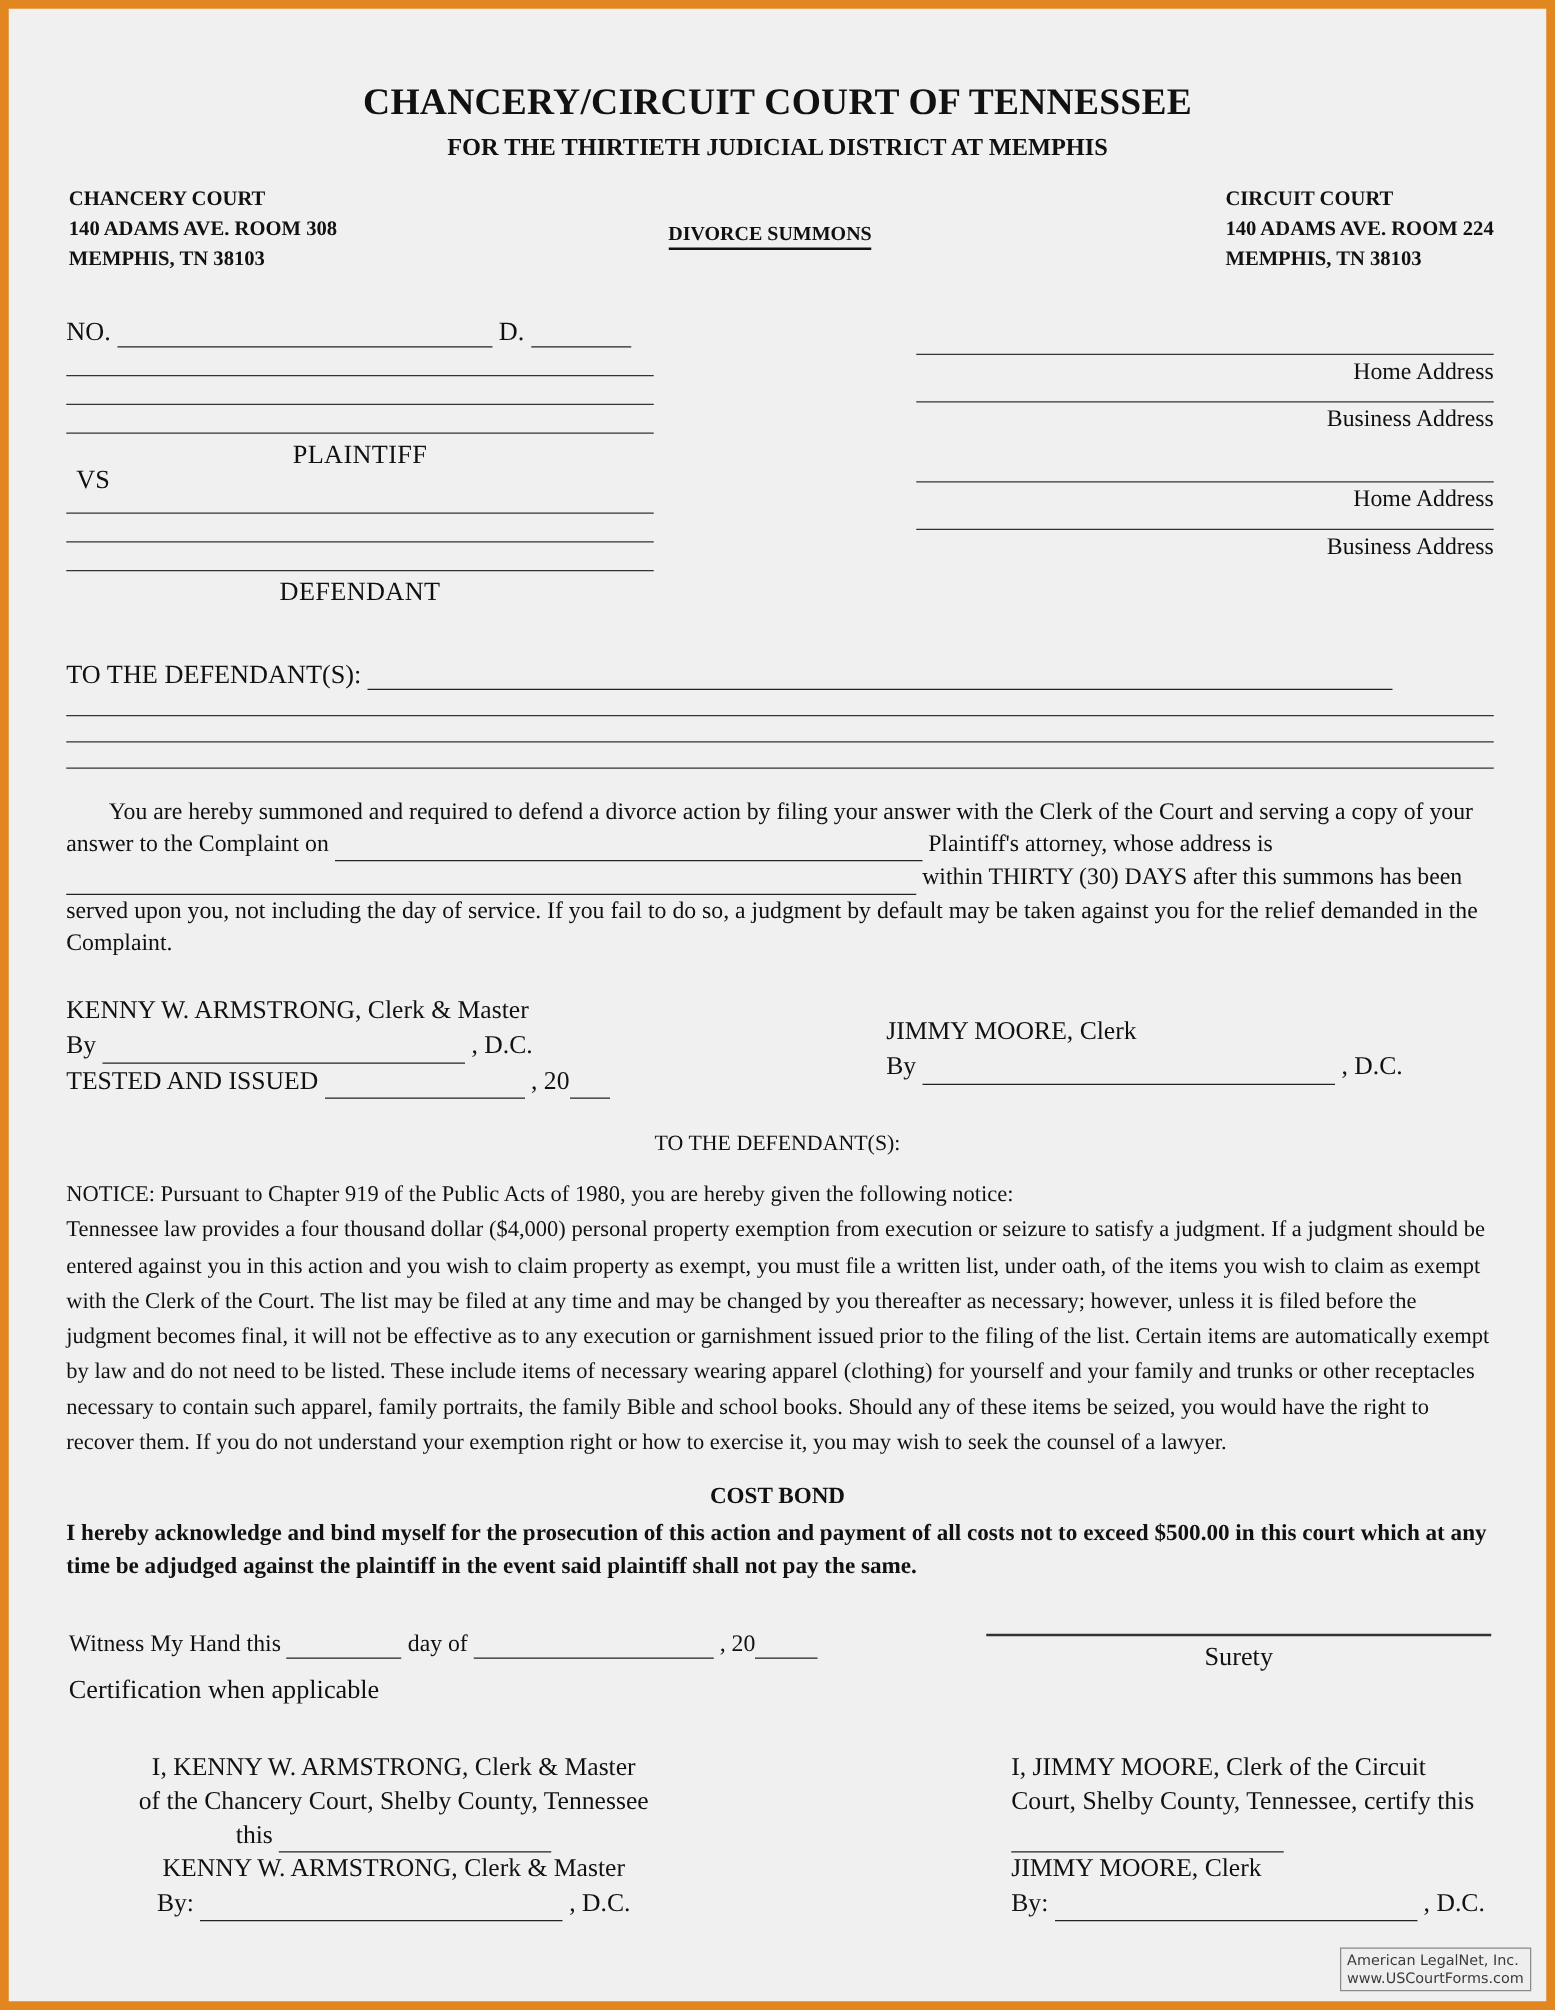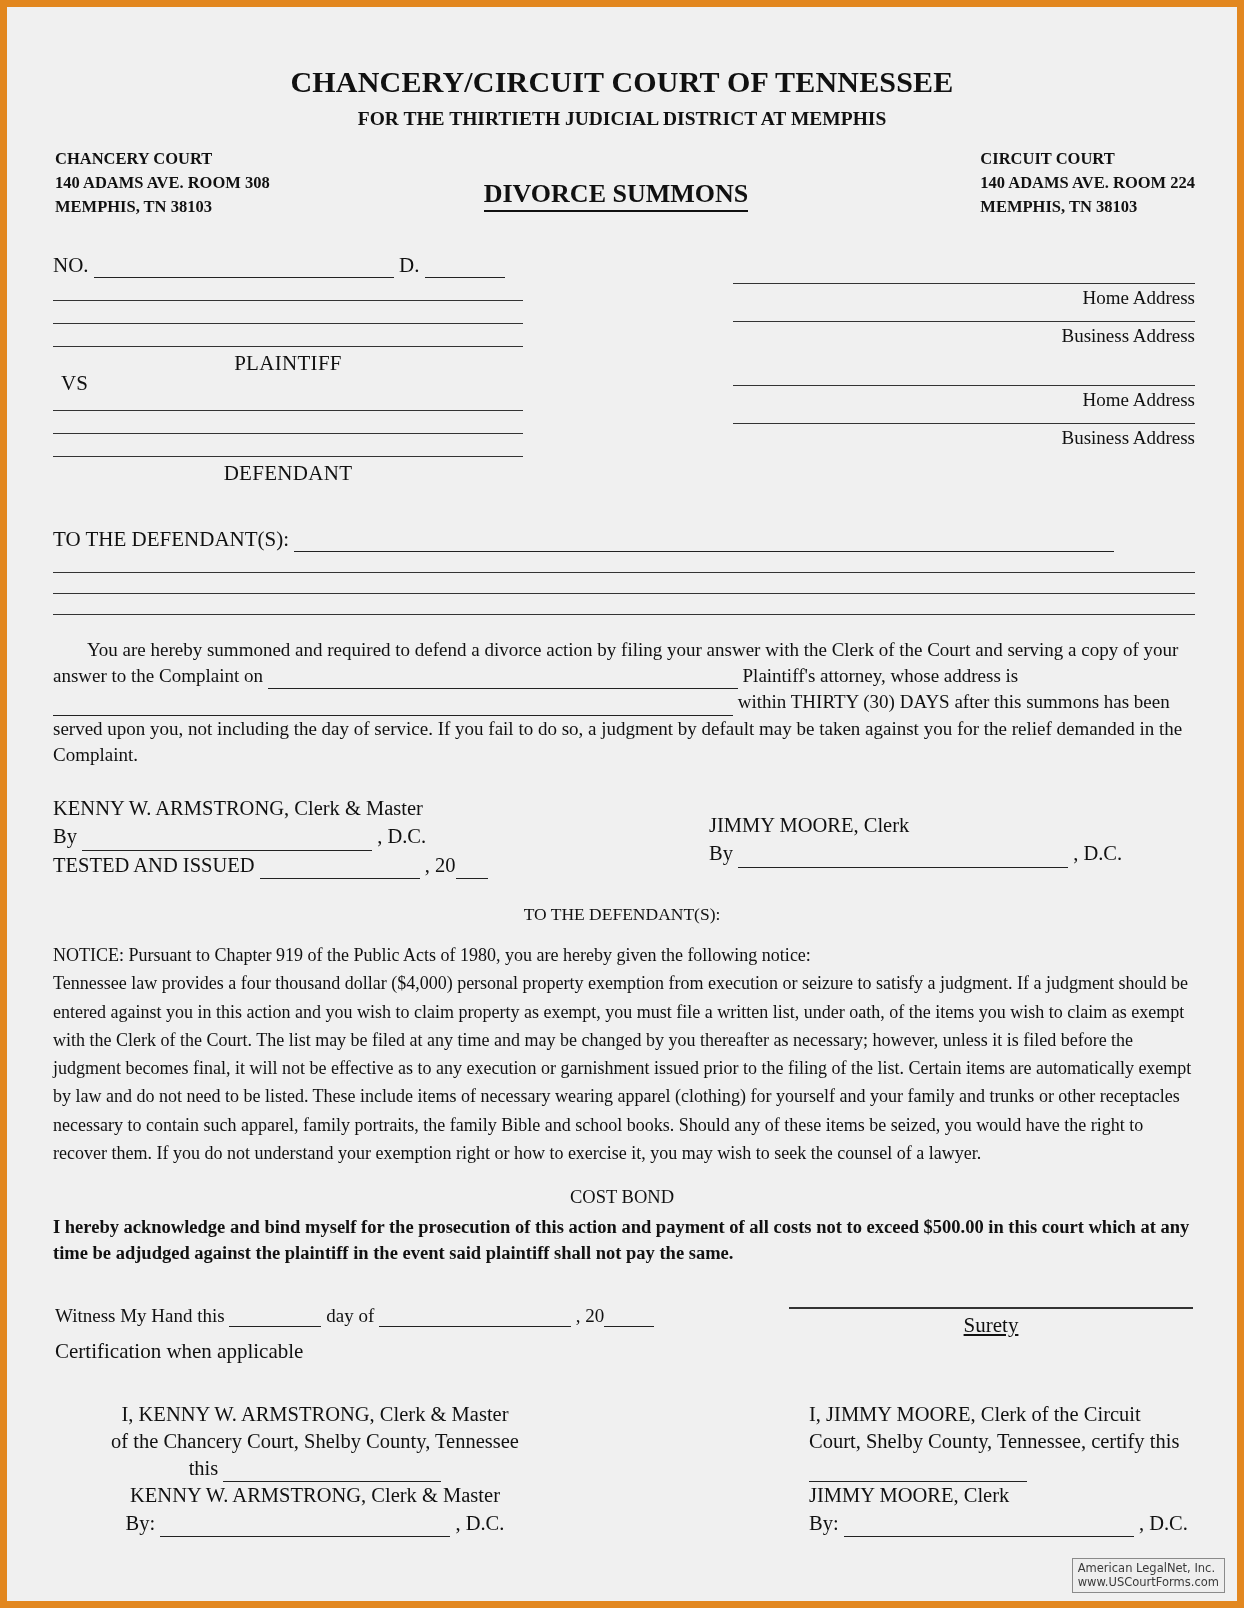--- a/index.html
+++ b/index.html
@@ -52,21 +52,21 @@
     line-height: 1.46;
   }
   .court-left { left: 10px; text-align: left; }
   .court-right { right: 4px; text-align: left; }
   .doc-kind {
     position: absolute;
     left: 0; right: 12px;
     top: 32px;
     text-align: center;
     font-weight: bold;
-    font-size: 26px;
+    font-size: 16px;
   }
   .doc-kind span {
     border-bottom: 2.5px solid #111;
     padding-bottom: 2px;
   }
 
   
   .caption {
     position: relative;
     margin-top: 24px;
@@ -161,21 +161,21 @@
     margin-top: 16px;
     padding-left: 8px;
     padding-right: 6px;
     font-size: 18px;
     line-height: 1.57;
   }
 
   
   .costbond-head {
     text-align: center;
-    font-weight: normal;
+    font-weight: bold;
     font-size: 18.5px;
     margin-top: 20px;
   }
   .costbond-body {
     margin-top: 6px;
     padding-left: 8px;
     padding-right: 6px;
     font-weight: bold;
     font-size: 18.5px;
     line-height: 1.42;
@@ -193,21 +193,21 @@
     font-size: 19px;
     white-space: nowrap;
   }
   .surety-box {
     position: absolute;
     right: 6px;
     top: 2px;
     width: 404px;
   }
   .surety-rule { border-bottom: 2px solid #333; height: 0; }
-  .surety-label { text-align: center; font-size: 21px; margin-top: 4px; text-decoration: underline; }
+  .surety-label { text-align: center; font-size: 21px; margin-top: 4px; }
   .cert-when {
     position: absolute;
     left: 10px;
     top: 34px;
     font-size: 21px;
   }
 
   
   .certs {
     position: relative;

